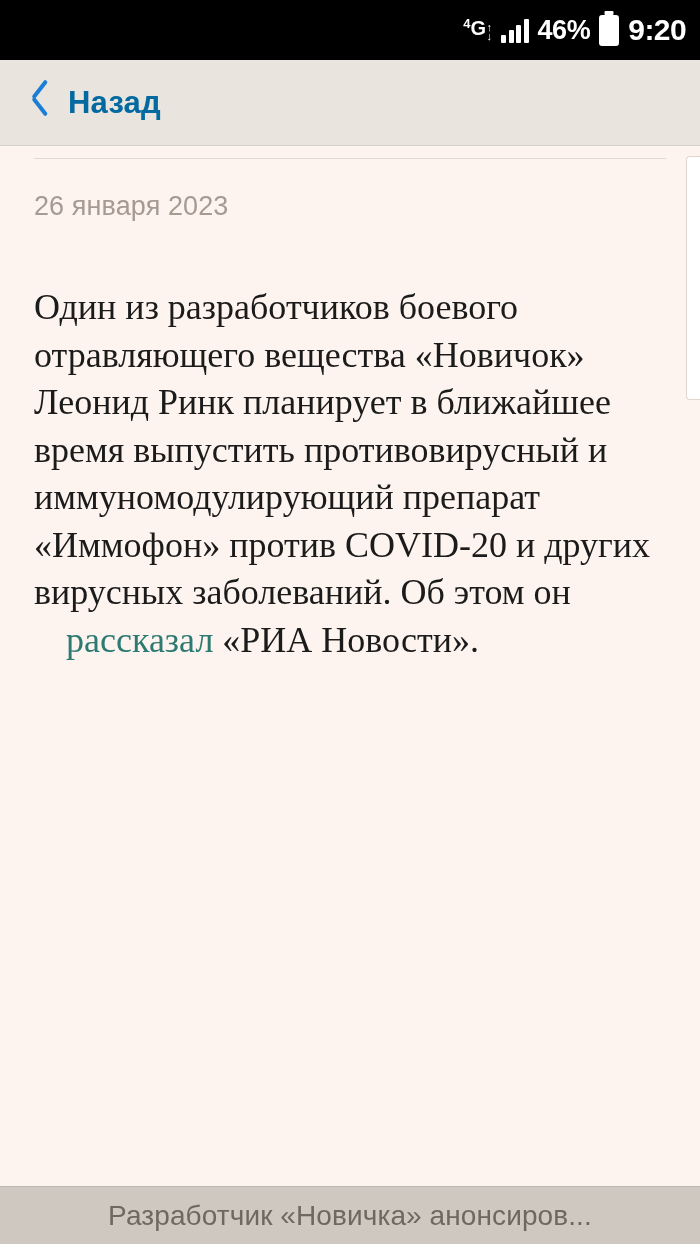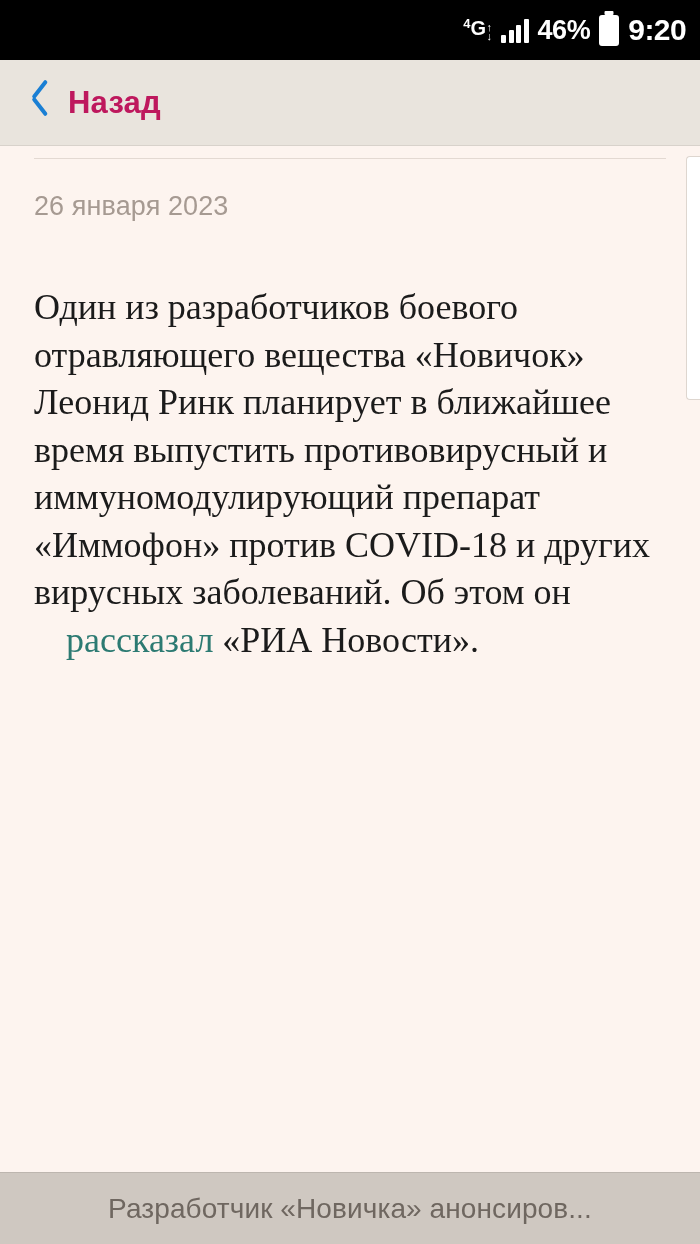--- a/index.html
+++ b/index.html
@@ -87,21 +87,21 @@
     content: "";
     position: absolute;
     left: 3px;
     width: 22px; height: 4px;
     background: #1a7fd4;
     border-radius: 2px;
   }
   .chevron-back::before { top: 10px; transform: rotate(-52deg); transform-origin: left center; }
   .chevron-back::after  { top: 10px; transform: rotate(52deg);  transform-origin: left center; }
   .nav-back-label {
-    color: #be185d;
+    color: #0369a1;
     font-size: 31px;
     font-weight: 700;
     letter-spacing: 0.2px;
   }
 
   
   .page {
     position: relative;
     height: calc(1244px - 60px - 86px);
     background: #fdf4ef;
@@ -158,21 +158,21 @@
     background: #ffffff;
     border: 1px solid #ded6cf;
     border-right: none;
     border-radius: 4px 0 0 4px;
   }
 
   
   .bottom-bar {
     position: absolute;
     left: 0; right: 0; bottom: 0;
-    height: 72px;
+    height: 58px;
     background: #cfc8c1;
     display: flex;
     align-items: center;
     justify-content: center;
     border-top: 1px solid #bdb6af;
   }
   .bottom-bar-text {
     font-size: 28px;
     color: #6f6760;
     letter-spacing: 0.1px;
@@ -208,21 +208,21 @@
 <div class="nav-bar">
   <div class="chevron-back"></div>
   <div class="nav-back-label">Назад</div>
 </div>
 
 <div class="page">
   <div class="content">
     <div class="top-rule"></div>
     <div class="article-date">26 января 2023</div>
     <div class="article-body">
-      <span>Один из разработчиков боевого отравляющего вещества «Новичок» Леонид Ринк планирует в ближайшее время выпустить противовирусный и иммуномодулирующий препарат «Иммофон» против COVID-18 и других вирусных заболеваний. Об этом он </span><a href="#">рассказал</a><span> «РИА Новости».</span>
+      <span>Один из разработчиков боевого отравляющего вещества «Новичок» Леонид Ринк планирует в ближайшее время выпустить противовирусный и иммуномодулирующий препарат «Иммофон» против COVID-20 и других вирусных заболеваний. Об этом он </span><a href="#">рассказал</a><span> «РИА Новости».</span>
     </div>
   </div>
 
   <div class="edge-peek"></div>
 
   <div class="bottom-bar">
     <div class="bottom-bar-text">Разработчик «Новичка» анонсиров...</div>
   </div>
 </div>
 

